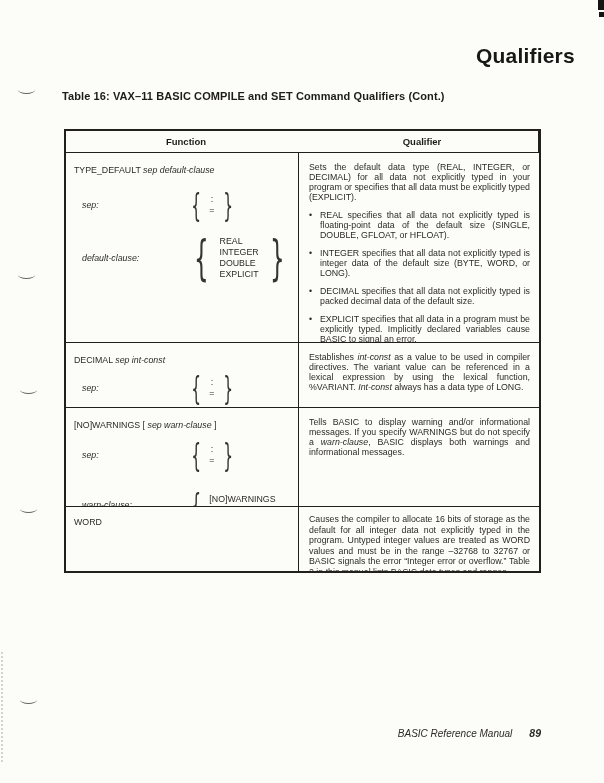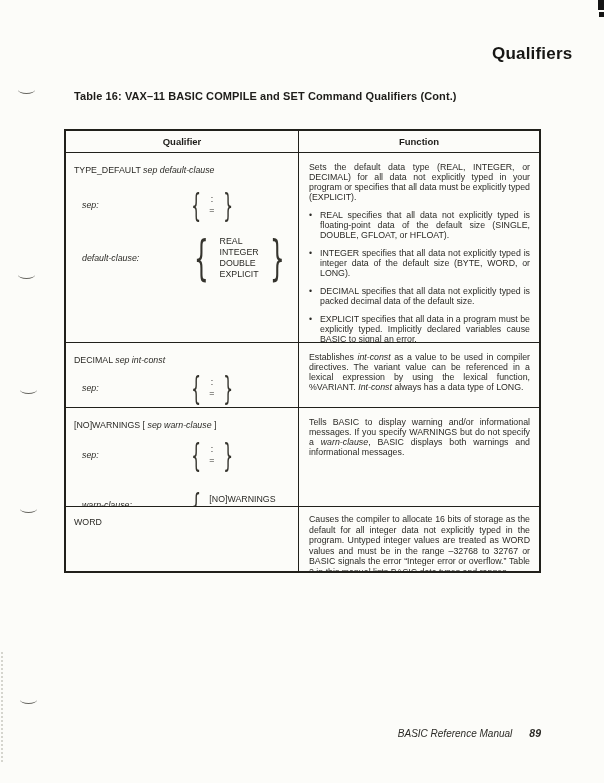--- a/index.html
+++ b/index.html
@@ -20,26 +20,26 @@
     border:solid #55544e; border-width:0 0 1.6px 0;
     border-radius:50%; opacity:.9;
   }
   .edge-dashes {
     position:absolute; left:1px; top:652px; height:110px; width:0;
     border-left:2px dotted #c9c9c0; opacity:.75;
   }
 
   
   .qualifiers-heading {
-    position:absolute; left:492px; top:44px;
-    font-size:17px; font-weight:bold; letter-spacing:.2px; color:#171715;
+    position:absolute; left:476px; top:44px;
+    font-size:21px; font-weight:bold; letter-spacing:.2px; color:#171715;
   }
   .table-title {
     position:absolute; left:62px; top:90px;
-    font-size:11px; font-weight:bold; color:#1d1c19; letter-spacing:.1px;margin-left:12px;
+    font-size:11px; font-weight:bold; color:#1d1c19; letter-spacing:.1px;
   }
   .footer {
     position:absolute; left:0; top:727px; width:541px;
     text-align:right; font-size:10px; color:#2b2a26;font-style:italic;
   }
   .footer .pageno { font-weight:bold; font-size:10.5px; margin-left:17px; }
 
   
   .qual-table {
     position:absolute; left:64px; top:129px;
@@ -112,22 +112,22 @@
   <div class="curve-mark" style="left:20px;top:696px"></div>
   <div class="edge-dashes"></div>
 
   <div class="qualifiers-heading">Qualifiers</div>
 
   <div class="table-title">Table 16:  VAX–11 BASIC COMPILE and SET Command Qualifiers (Cont.)</div>
 
   <div class="qual-table">
 
     <div class="thead">
+      <div class="th th-f">Function</div>
       <div class="th th-q">Qualifier</div>
-      <div class="th th-f">Function</div>
     </div>
 
     <div class="trow row-1">
       <div class="td-q">
         <div class="syntax"><span>TYPE_DEFAULT </span><i>sep default-clause</i></div>
         <div class="def-row">
           <div class="def-label">sep:</div>
           <div class="choice-group">
             <span class="brace brace-s">{</span>
             <div class="choices centered">

